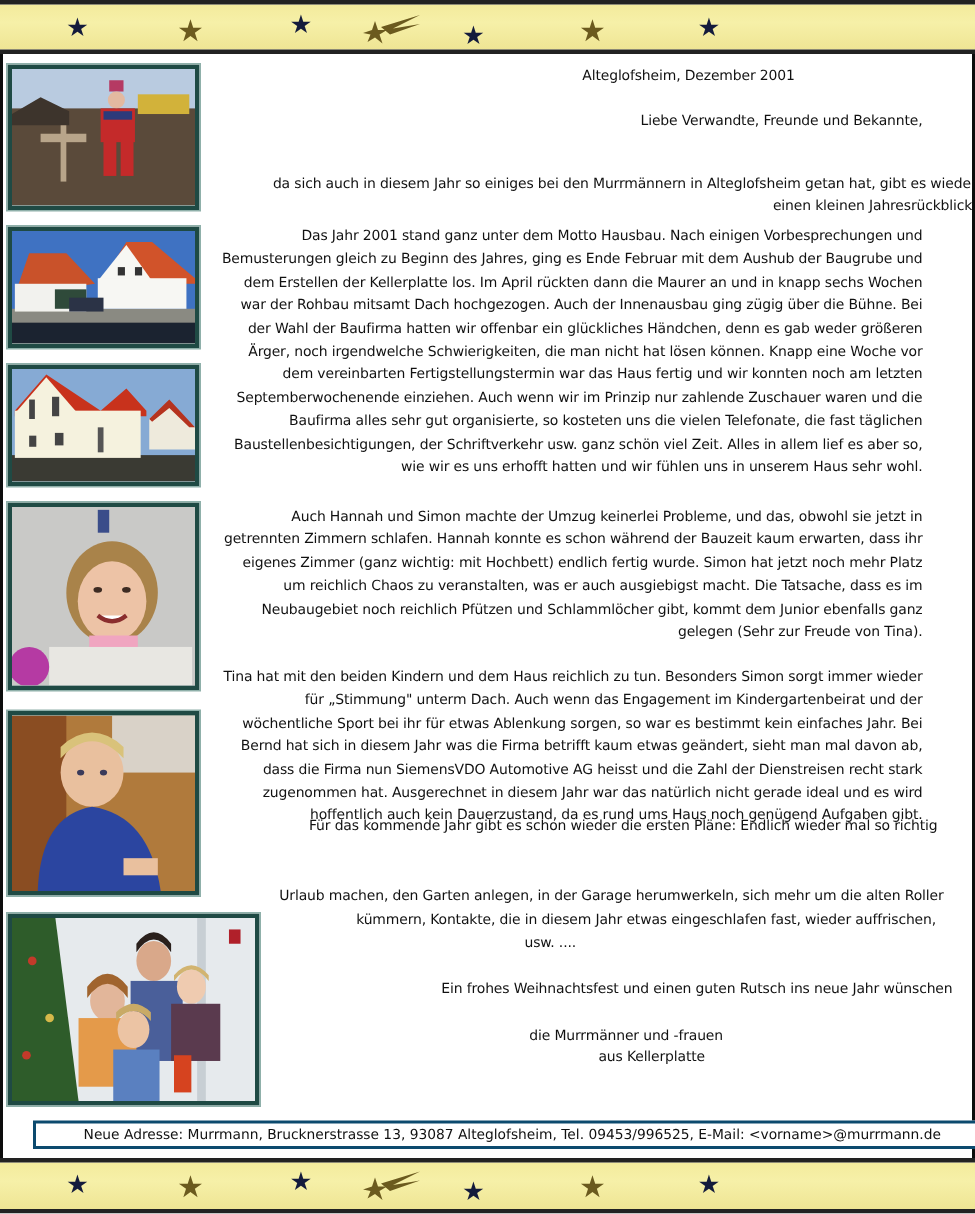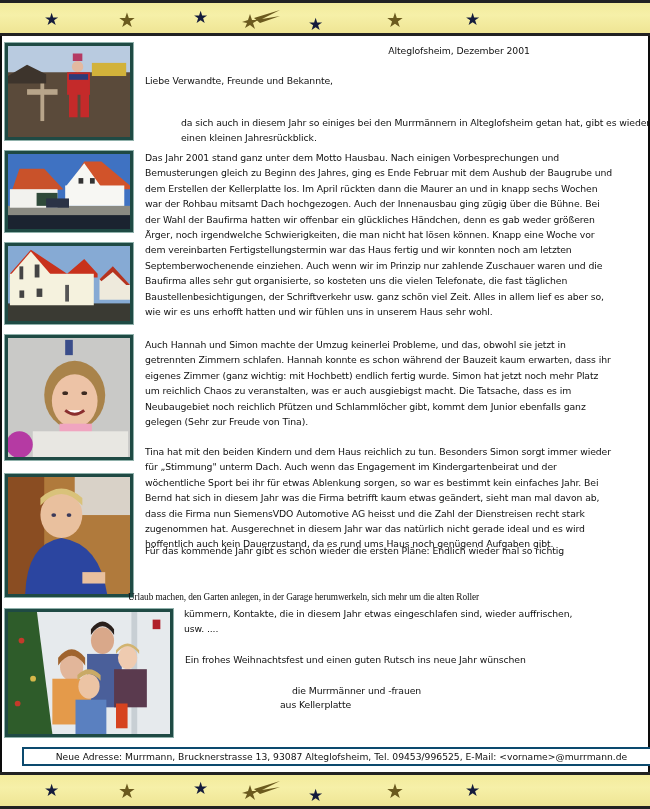--- a/index.html
+++ b/index.html
@@ -26,20 +26,21 @@
 
   .photo {
     position: absolute; border: 3px solid #1f4a44; outline: 1px solid #8fb0aa;
     overflow: hidden;
   }
   .photo svg { display: block; width: 100%; height: 100%; }
 
   .text {
     position: absolute; font-size: 9.3px; line-height: 15.4px; color: #111;
     letter-spacing: -0.1px;
+    text-align: right;
   }
   .right { text-align: center; }
   .center { }
 
   .address-box {
     position: absolute; left: 22px; top: 747px; width: 639px; height: 19px;
     border: 2px solid #0c4a6e; background: #fff;
     font-size: 9.2px; line-height: 15px; text-align: center; color: #111;
   }
 </style>
@@ -173,22 +174,22 @@
 
 <div class="text" style="left:145px;top:115px;width:470px;margin-left:36px;">da sich auch in diesem Jahr so einiges bei den Murrmännern in Alteglofsheim getan hat, gibt es wieder einen kleinen Jahresrückblick.</div>
 
 <div class="text" style="left:145px;top:150px;width:470px;">Das Jahr 2001 stand ganz unter dem Motto Hausbau. Nach einigen Vorbesprechungen und Bemusterungen gleich zu Beginn des Jahres, ging es Ende Februar mit dem Aushub der Baugrube und dem Erstellen der Kellerplatte los. Im April rückten dann die Maurer an und in knapp sechs Wochen war der Rohbau mitsamt Dach hochgezogen. Auch der Innenausbau ging zügig über die Bühne. Bei der Wahl der Baufirma hatten wir offenbar ein glückliches Händchen, denn es gab weder größeren Ärger, noch irgendwelche Schwierigkeiten, die man nicht hat lösen können. Knapp eine Woche vor dem vereinbarten Fertigstellungstermin war das Haus fertig und wir konnten noch am letzten Septemberwochenende einziehen. Auch wenn wir im Prinzip nur zahlende Zuschauer waren und die Baufirma alles sehr gut organisierte, so kosteten uns die vielen Telefonate, die fast täglichen Baustellenbesichtigungen, der Schriftverkehr usw. ganz schön viel Zeit.  Alles in allem lief es aber so, wie wir es uns erhofft hatten und wir fühlen uns in unserem Haus sehr wohl.</div>
 
 <div class="text" style="left:145px;top:337px;width:470px;">Auch Hannah und Simon machte der Umzug keinerlei Probleme, und das, obwohl sie jetzt in getrennten Zimmern schlafen. Hannah  konnte es schon während der Bauzeit kaum erwarten, dass ihr eigenes Zimmer (ganz wichtig: mit Hochbett) endlich fertig wurde. Simon hat jetzt noch mehr Platz um reichlich Chaos zu veranstalten, was er auch ausgiebigst macht. Die Tatsache, dass es im Neubaugebiet noch reichlich Pfützen und Schlammlöcher gibt, kommt dem Junior ebenfalls ganz gelegen (Sehr zur Freude von Tina).</div>
 
 <div class="text" style="left:145px;top:444px;width:470px;">Tina hat mit den beiden Kindern und dem Haus reichlich zu tun. Besonders Simon sorgt immer wieder für „Stimmung" unterm Dach. Auch wenn das Engagement im Kindergartenbeirat und der wöchentliche Sport bei ihr für etwas Ablenkung sorgen, so war es bestimmt kein einfaches Jahr. Bei Bernd hat sich in diesem Jahr was die Firma betrifft kaum etwas geändert, sieht man mal davon ab, dass die Firma nun SiemensVDO Automotive AG heisst und die Zahl der Dienstreisen recht stark zugenommen hat. Ausgerechnet in diesem Jahr war das natürlich nicht gerade ideal und es wird hoffentlich auch kein Dauerzustand, da es rund ums Haus noch genügend Aufgaben gibt.</div>
 
 <div class="text" style="left:145px;top:543px;width:480px;white-space:nowrap;">Für das kommende Jahr gibt es schon wieder die ersten Pläne: Endlich wieder mal  so richtig</div>
-<div class="text" style="left:128px;top:590px;width:480px;white-space:nowrap;font-family:Liberation Serif, serif;">Urlaub machen, den Garten anlegen, in der Garage herumwerkeln, sich mehr um die alten Roller</div>
-<div class="text" style="left:184px;top:606px;width:440px;white-space:nowrap;">kümmern, Kontakte, die in diesem Jahr etwas eingeschlafen sind, wieder auffrischen,</div>
+<div class="text" style="left:149px;top:590px;width:480px;white-space:nowrap;">Urlaub machen, den Garten anlegen, in der Garage herumwerkeln, sich mehr um die alten Roller</div>
+<div class="text" style="left:184px;top:606px;width:440px;white-space:nowrap;">kümmern, Kontakte, die in diesem Jahr etwas eingeschlafen fast, wieder auffrischen,</div>
 <div class="text" style="left:184px;top:621px;width:200px;white-space:nowrap;">usw. ....</div>
 
 <div class="text center" style="left:185px;top:652px;width:450px;">Ein frohes Weihnachtsfest und einen guten Rutsch ins neue Jahr wünschen</div>
 
 <div class="text center" style="left:292px;top:684px;width:190px;line-height:14px;">die Murrmänner und -frauen</div>
 <div class="text center" style="left:280px;top:698px;width:190px;line-height:14px;">aus Kellerplatte</div>
 
 <div class="address-box">
   <span>Neue Adresse: Murrmann, Brucknerstrasse 13, 93087 Alteglofsheim, Tel. 09453/996525, E-Mail: &lt;vorname&gt;@murrmann.de</span>
 </div>

